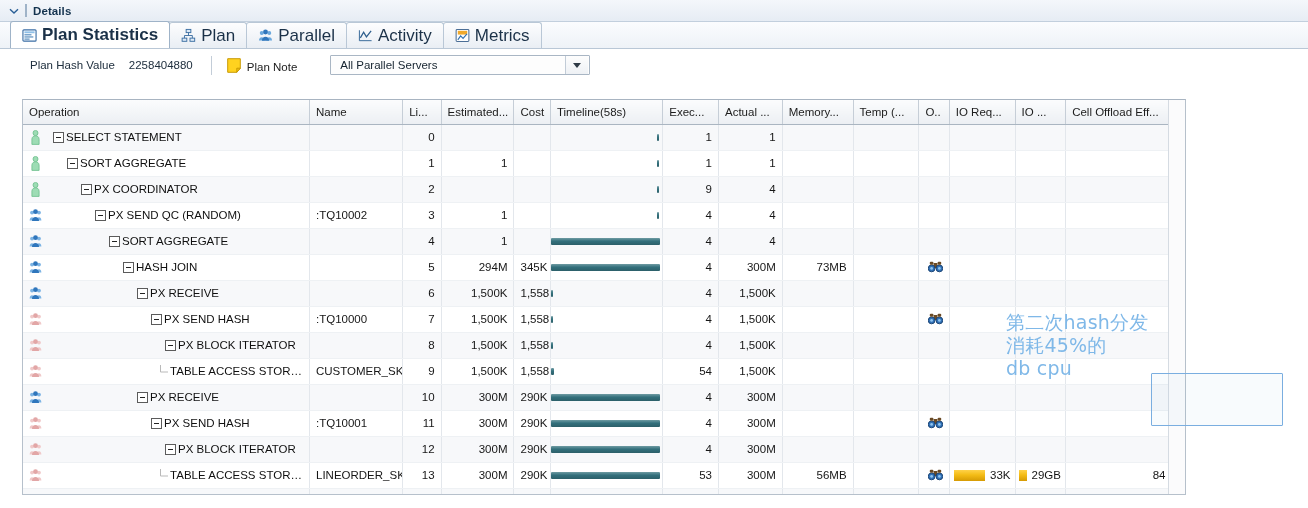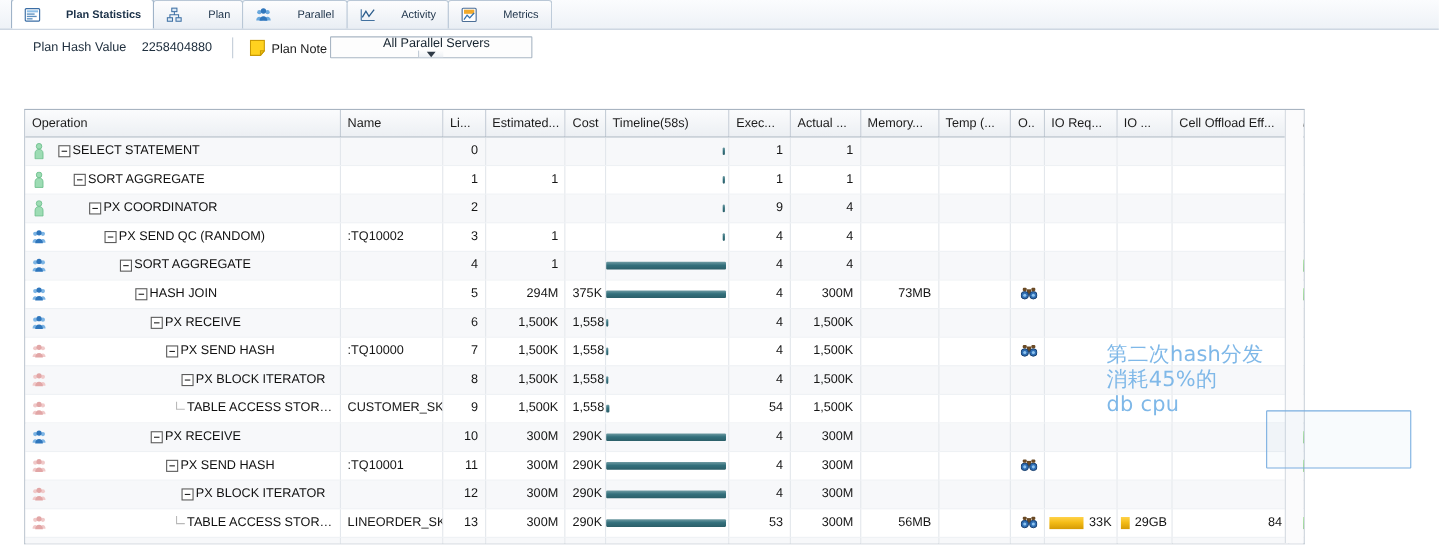--- a/index.html
+++ b/index.html
@@ -30,51 +30,50 @@
 
   
   .tabstrip{
     position:relative;height:27px;box-sizing:border-box;
     background:linear-gradient(to bottom,#fbfcfe 0%,#eef2f7 100%);
     border-bottom:1px solid #b9c7d6;
     display:flex;align-items:flex-end;padding-left:10px;
   }
   .tab{
     height:26px;box-sizing:border-box;
-    display:flex;align-items:center;gap:23px;
+    display:flex;align-items:center;gap:5px;
     padding:0 11px;margin-right:-1px;
     border:1px solid #b9c7d6;border-bottom:none;
     border-radius:3px 3px 0 0;
     background:linear-gradient(to bottom,#fdfdfe 0%,#e9eef4 100%);
-    color:#1b3148;font-size:10px;cursor:pointer;white-space:nowrap;
+    color:#1b3148;font-size:17px;cursor:pointer;white-space:nowrap;
   }
   .tab.active{
     background:#ffffff;font-weight:bold;
     border-color:#9fb3c8;position:relative;z-index:3;height:27px;
     box-shadow:0 -1px 0 #ffffff inset;
   }
   .tabico{width:15px;height:15px;flex:0 0 15px;display:block;}
 
   
   .toolbar{
     height:32px;box-sizing:border-box;display:flex;align-items:center;
     padding-left:30px;gap:0;background:#ffffff;
   }
   .tb-label{color:#20303f;font-size:11.5px;}
   .tb-value{color:#20303f;font-size:11.5px;margin-left:14px;}
   .tb-div{width:1px;height:19px;background:#c3cdd8;margin:0 12px 0 18px;}
   .note-btn{display:flex;align-items:flex-end;gap:6px;cursor:pointer;padding:2px 3px;}
   .note-ico{width:14px;height:15px;flex:0 0 14px;}
   .combo{
-    width:184px;height:20px;box-sizing:border-box;
+    margin-left:30px;width:260px;height:20px;box-sizing:border-box;
     border:1px solid #a9b6c4;background:#fdfdfd;
     display:flex;align-items:center;justify-content:space-between;
     border-radius:1px;cursor:pointer;
     box-shadow:0 1px 0 rgba(255,255,255,.7) inset;
-    flex-direction:column;
   }
   .combo .cval{padding-left:9px;font-size:11.5px;color:#15232f;}
   .combo .cbtn{
     width:22px;height:18px;margin-right:1px;
     display:flex;align-items:center;justify-content:center;
     border-left:1px solid #c2ccd7;
     background:linear-gradient(to bottom,#fdfdfd,#eef1f5);
   }
   .caret{width:0;height:0;border-left:4px solid transparent;border-right:4px solid transparent;border-top:5px solid #2f3a46;}
 
@@ -165,20 +164,29 @@
     position:absolute;right:0;top:0;width:16px;height:100%;
     background:#fbfbfc;border-left:1px solid #d5dbe2;
   }
   .bottom-strip{position:absolute;left:0;bottom:0;width:100%;height:13px;background:#ffffff;}
 </style>
 </head>
 <body>
 
 <div class="app">
 
+  <div class="titlebar">
+    <span class="twisty">
+      <svg viewBox="0 0 10 10" width="10" height="10">
+          <path d="M1 3.3 L5 7 L9 3.3" fill="none" stroke="#2a5f96" stroke-width="1.4"></path>
+        </svg>
+    </span>
+    <span class="title-sep"></span>
+    <span class="ttl">Details</span>
+  </div>
 
   <div class="tabstrip">
     <div class="tab active">
       <svg class="tabico" viewBox="0 0 16 16">
         <rect x="1" y="2" width="14" height="12" rx="1" fill="#ffffff" stroke="#3b6ea5" stroke-width="1.2"></rect>
         <rect x="2.6" y="3.6" width="10.8" height="2" fill="#8fc0e8"></rect>
         <rect x="2.6" y="6.6" width="7.5" height="1.3" fill="#5d90c0"></rect>
         <rect x="2.6" y="8.9" width="9.5" height="1.3" fill="#5d90c0"></rect>
         <rect x="2.6" y="11.2" width="5.5" height="1.3" fill="#5d90c0"></rect>
       </svg>
@@ -462,21 +470,21 @@
                   <path d="M3 13.1c0-2.6 1.5-4.1 3.5-4.1s3.5 1.5 3.5 4.1z" fill="#2f76bc"></path>
                 </svg>
                 <span class="indent" style="width:78px"></span>
                 <span class="expander"></span>
                 <span class="optext">HASH JOIN</span>
               </div>
             </td>
             <td><span></span></td>
             <td class="num"><span>5</span></td>
             <td class="num"><span>294M</span></td>
-            <td class="num"><span>375K</span></td>
+            <td class="num"><span>345K</span></td>
             <td style="padding: 0px;">
               <div class="tl">
                 <span class="tlbar" style="left:0.5%;width:97.5%"></span>
               </div>
             </td>
             <td class="num"><span>4</span></td>
             <td class="num"><span>300M</span></td>
             <td class="num"><span>73MB</span></td>
             <td class="num"><span></span></td>
             <td style="padding: 0px 0px 0px 9px;">

